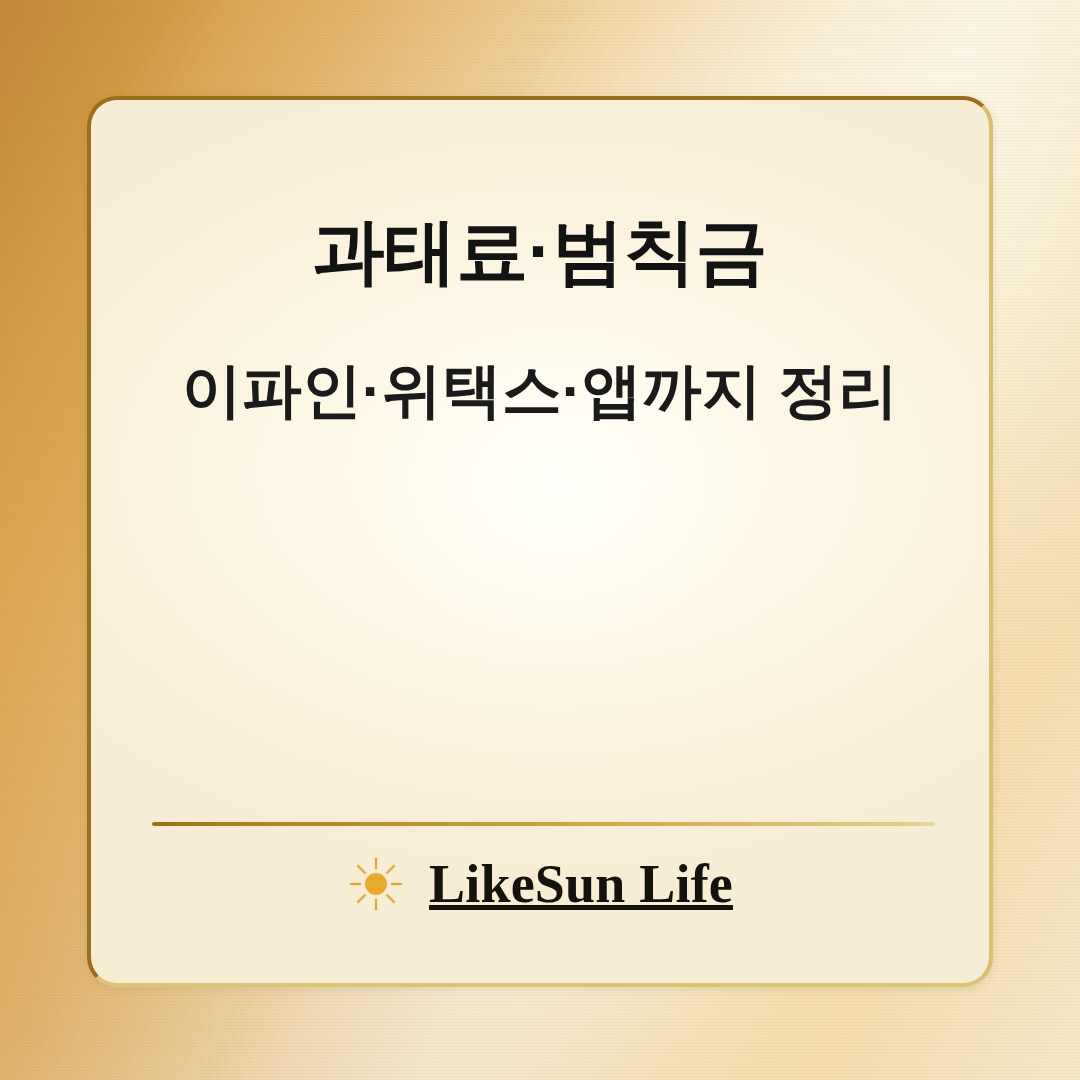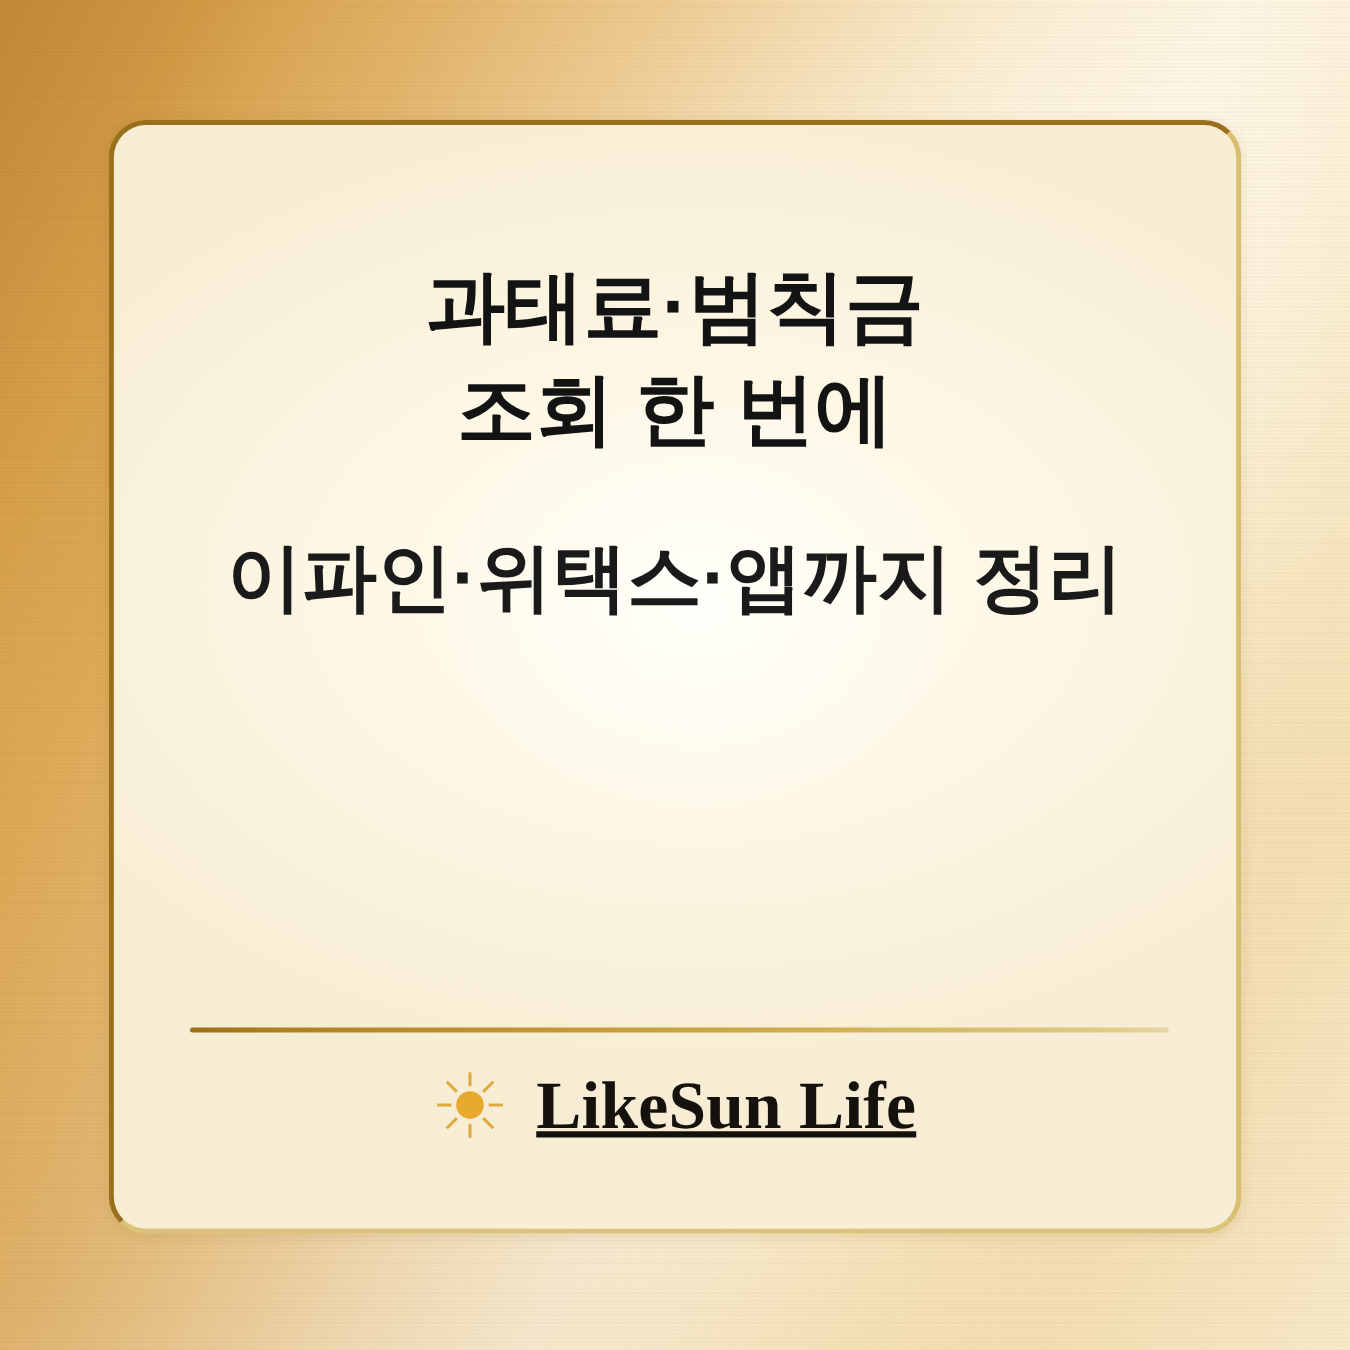--- a/index.html
+++ b/index.html
@@ -120,21 +120,21 @@
   #headline {
     margin-top: 104px;
     width: 100%;
     text-align: center;
     color: #121212;
     font-weight: 700;
     letter-spacing: -0.01em;
   }
   .headline-line {
     display: block;
-    font-size: 63px;
+    font-size: 72px;
     line-height: 1.32;
     font-weight: 700;
     color: #131313;
     white-space: nowrap;
   }
 
   
   #subtitle {
     margin-top: 54px;
     font-size: 60px;
@@ -200,21 +200,20 @@
   <div id="sheen-b"></div>
   <div id="grain"></div>
 
   <div id="card">
     <div id="card-glow"></div>
 
     <div id="card-content">
 
       <div id="headline">
         <span class="headline-line">과태료·범칙금</span>
-        <span class="headline-line">조회 한 번에</span>
       </div>
 
       <div id="subtitle">이파인·위택스·앱까지 정리</div>
 
       <div id="divider"></div>
 
       <div id="brand">
         <svg id="sun-icon" viewBox="0 0 64 64" aria-hidden="true">
           <circle cx="32" cy="32" r="12.2" fill="#E8A92F"></circle>
           <g stroke="#E0A93C" stroke-width="2.6" stroke-linecap="butt">

